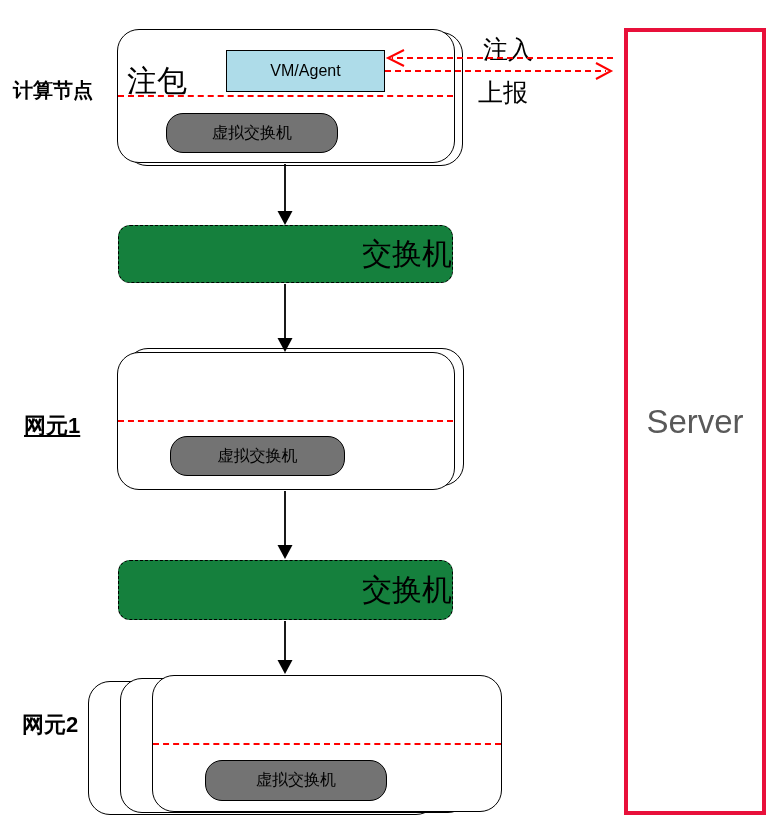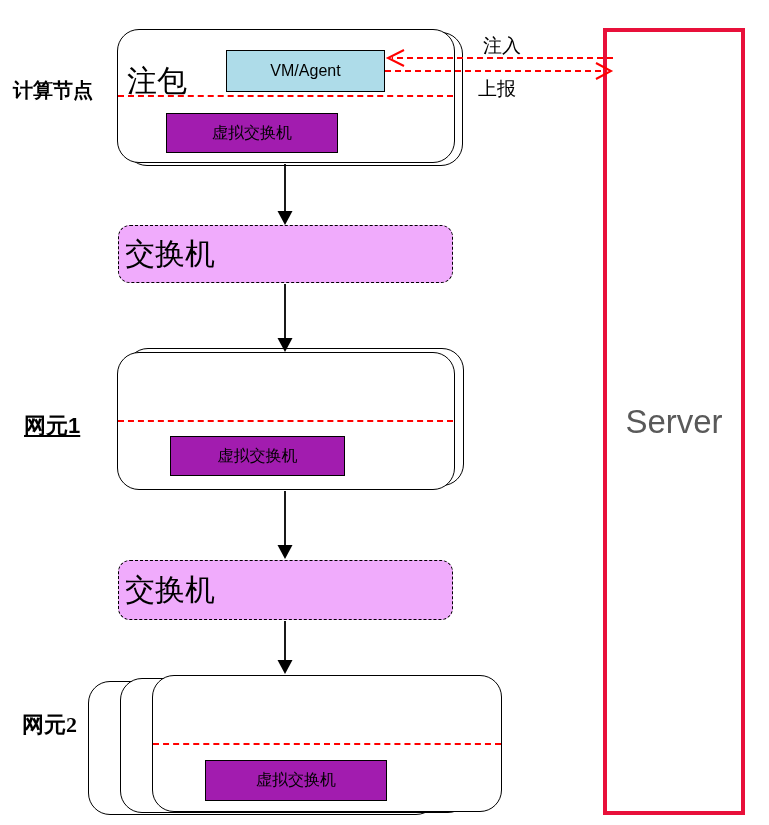--- a/index.html
+++ b/index.html
@@ -5,41 +5,41 @@
   html,body{margin:0;padding:0;background:#ffffff;}
   #canvas{
     position:relative;width:769px;height:825px;background:#ffffff;overflow:hidden;
     font-family:"Liberation Sans","DejaVu Sans",sans-serif;color:#000;
   }
   .abs{position:absolute;box-sizing:border-box;}
   .rounded{border:1.6px solid #000;border-radius:22px;background:#fff;}
   .side-label{font-weight:bold;font-size:20px;color:#000;white-space:nowrap;}
   .inner-box{display:flex;align-items:center;justify-content:center;border:1.6px solid #000;font-size:16px;}
   .vm{background:#aedce9;}
-  .vsw{background:#a21caf;}
+  .vsw{background:#737373;border-radius:17px;}
   .red-divider{border-top:2px dashed #ff0000;height:0;}
   .switch-box{
-    border:1.6px dashed #000;border-radius:12px;background:#f0abfc;
-    display:flex;align-items:center;justify-content:flex-start;font-size:30px;padding-left:6px;
+    border:1.6px dashed #000;border-radius:12px;background:#15803d;
+    display:flex;align-items:center;justify-content:flex-end;font-size:30px;
   }
   .server{
     border:4px solid #e8103a;background:#fff;
     display:flex;align-items:center;justify-content:center;
   }
   .server span{font-size:33px;color:#595959;}
-  .flow-label{font-size:19px;color:#000;white-space:nowrap;}
+  .flow-label{font-size:25px;color:#000;white-space:nowrap;}
   .tag-label{font-size:30px;color:#000;}
   svg.overlay{position:absolute;left:0;top:0;pointer-events:none;}
 </style>
 </head>
 <body>
 
 <div id="canvas">
 
-  <div class="abs server" style="left:603px;top:28px;width:142px;height:787px;">
+  <div class="abs server" style="left:624px;top:28px;width:142px;height:787px;">
     <span>Server</span>
   </div>
 
   <div class="abs rounded" style="left:125px;top:32px;width:338px;height:134px;"></div>
   <div class="abs rounded" style="left:117px;top:29px;width:338px;height:134px;"></div>
 
   <div class="abs side-label" style="left:13px;top:77px;text-align:center;">计算节点</div>
 
   <div class="abs tag-label" style="left:127px;top:61px;">注包</div>
 
@@ -69,21 +69,21 @@
   </div>
 
   <div class="abs switch-box" style="left:118px;top:560px;width:335px;height:60px;">
     <span>交换机</span>
   </div>
 
   <div class="abs rounded" style="left:88px;top:681px;width:350px;height:134px;"></div>
   <div class="abs rounded" style="left:120px;top:678px;width:350px;height:135px;"></div>
   <div class="abs rounded" style="left:152px;top:675px;width:350px;height:137px;"></div>
 
-  <div class="abs side-label" style="left:22px;top:710px;font-size:22px;font-family:Liberation Serif, serif;">网元2</div>
+  <div class="abs side-label" style="left:22px;top:710px;font-size:22px;">网元2</div>
 
   <div class="abs red-divider" style="left:153px;top:743px;width:348px;"></div>
 
   <div class="abs inner-box vsw" style="left:205px;top:760px;width:182px;height:41px;">
     <span>虚拟交换机</span>
   </div>
 
   <div class="abs flow-label" style="left:483px;top:33px;">注入</div>
   <div class="abs flow-label" style="left:478px;top:76px;">上报</div>
 

